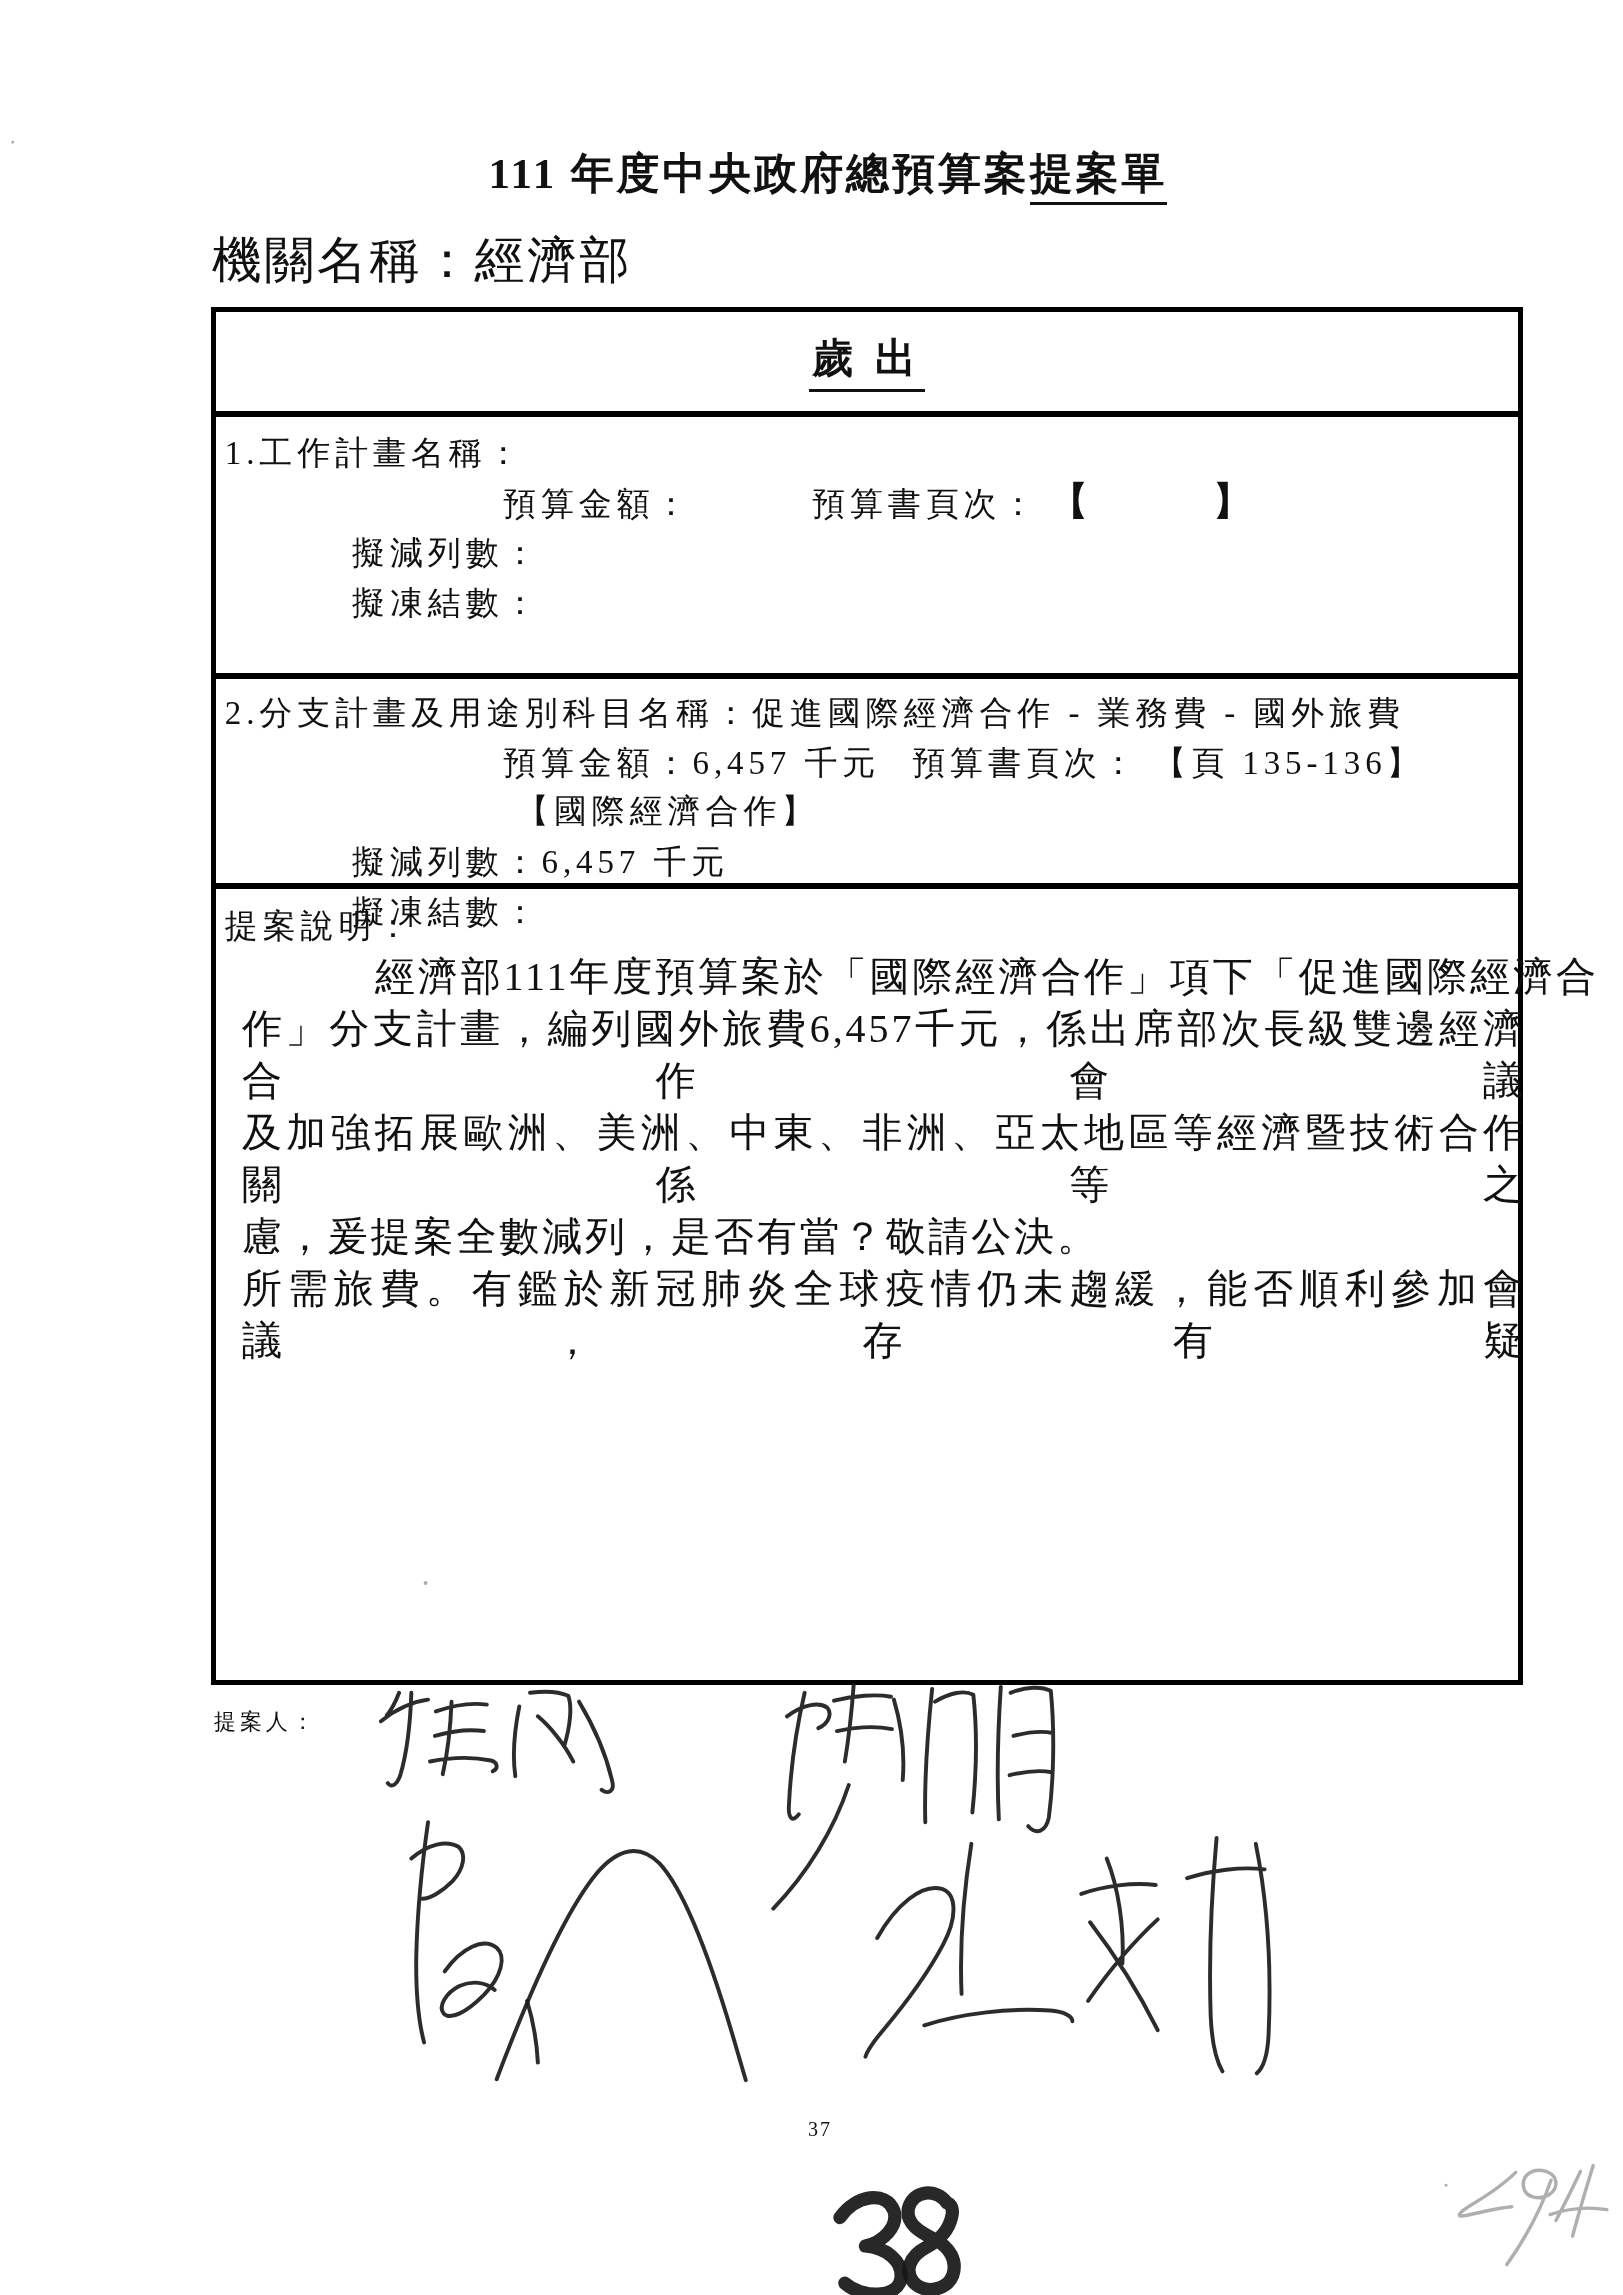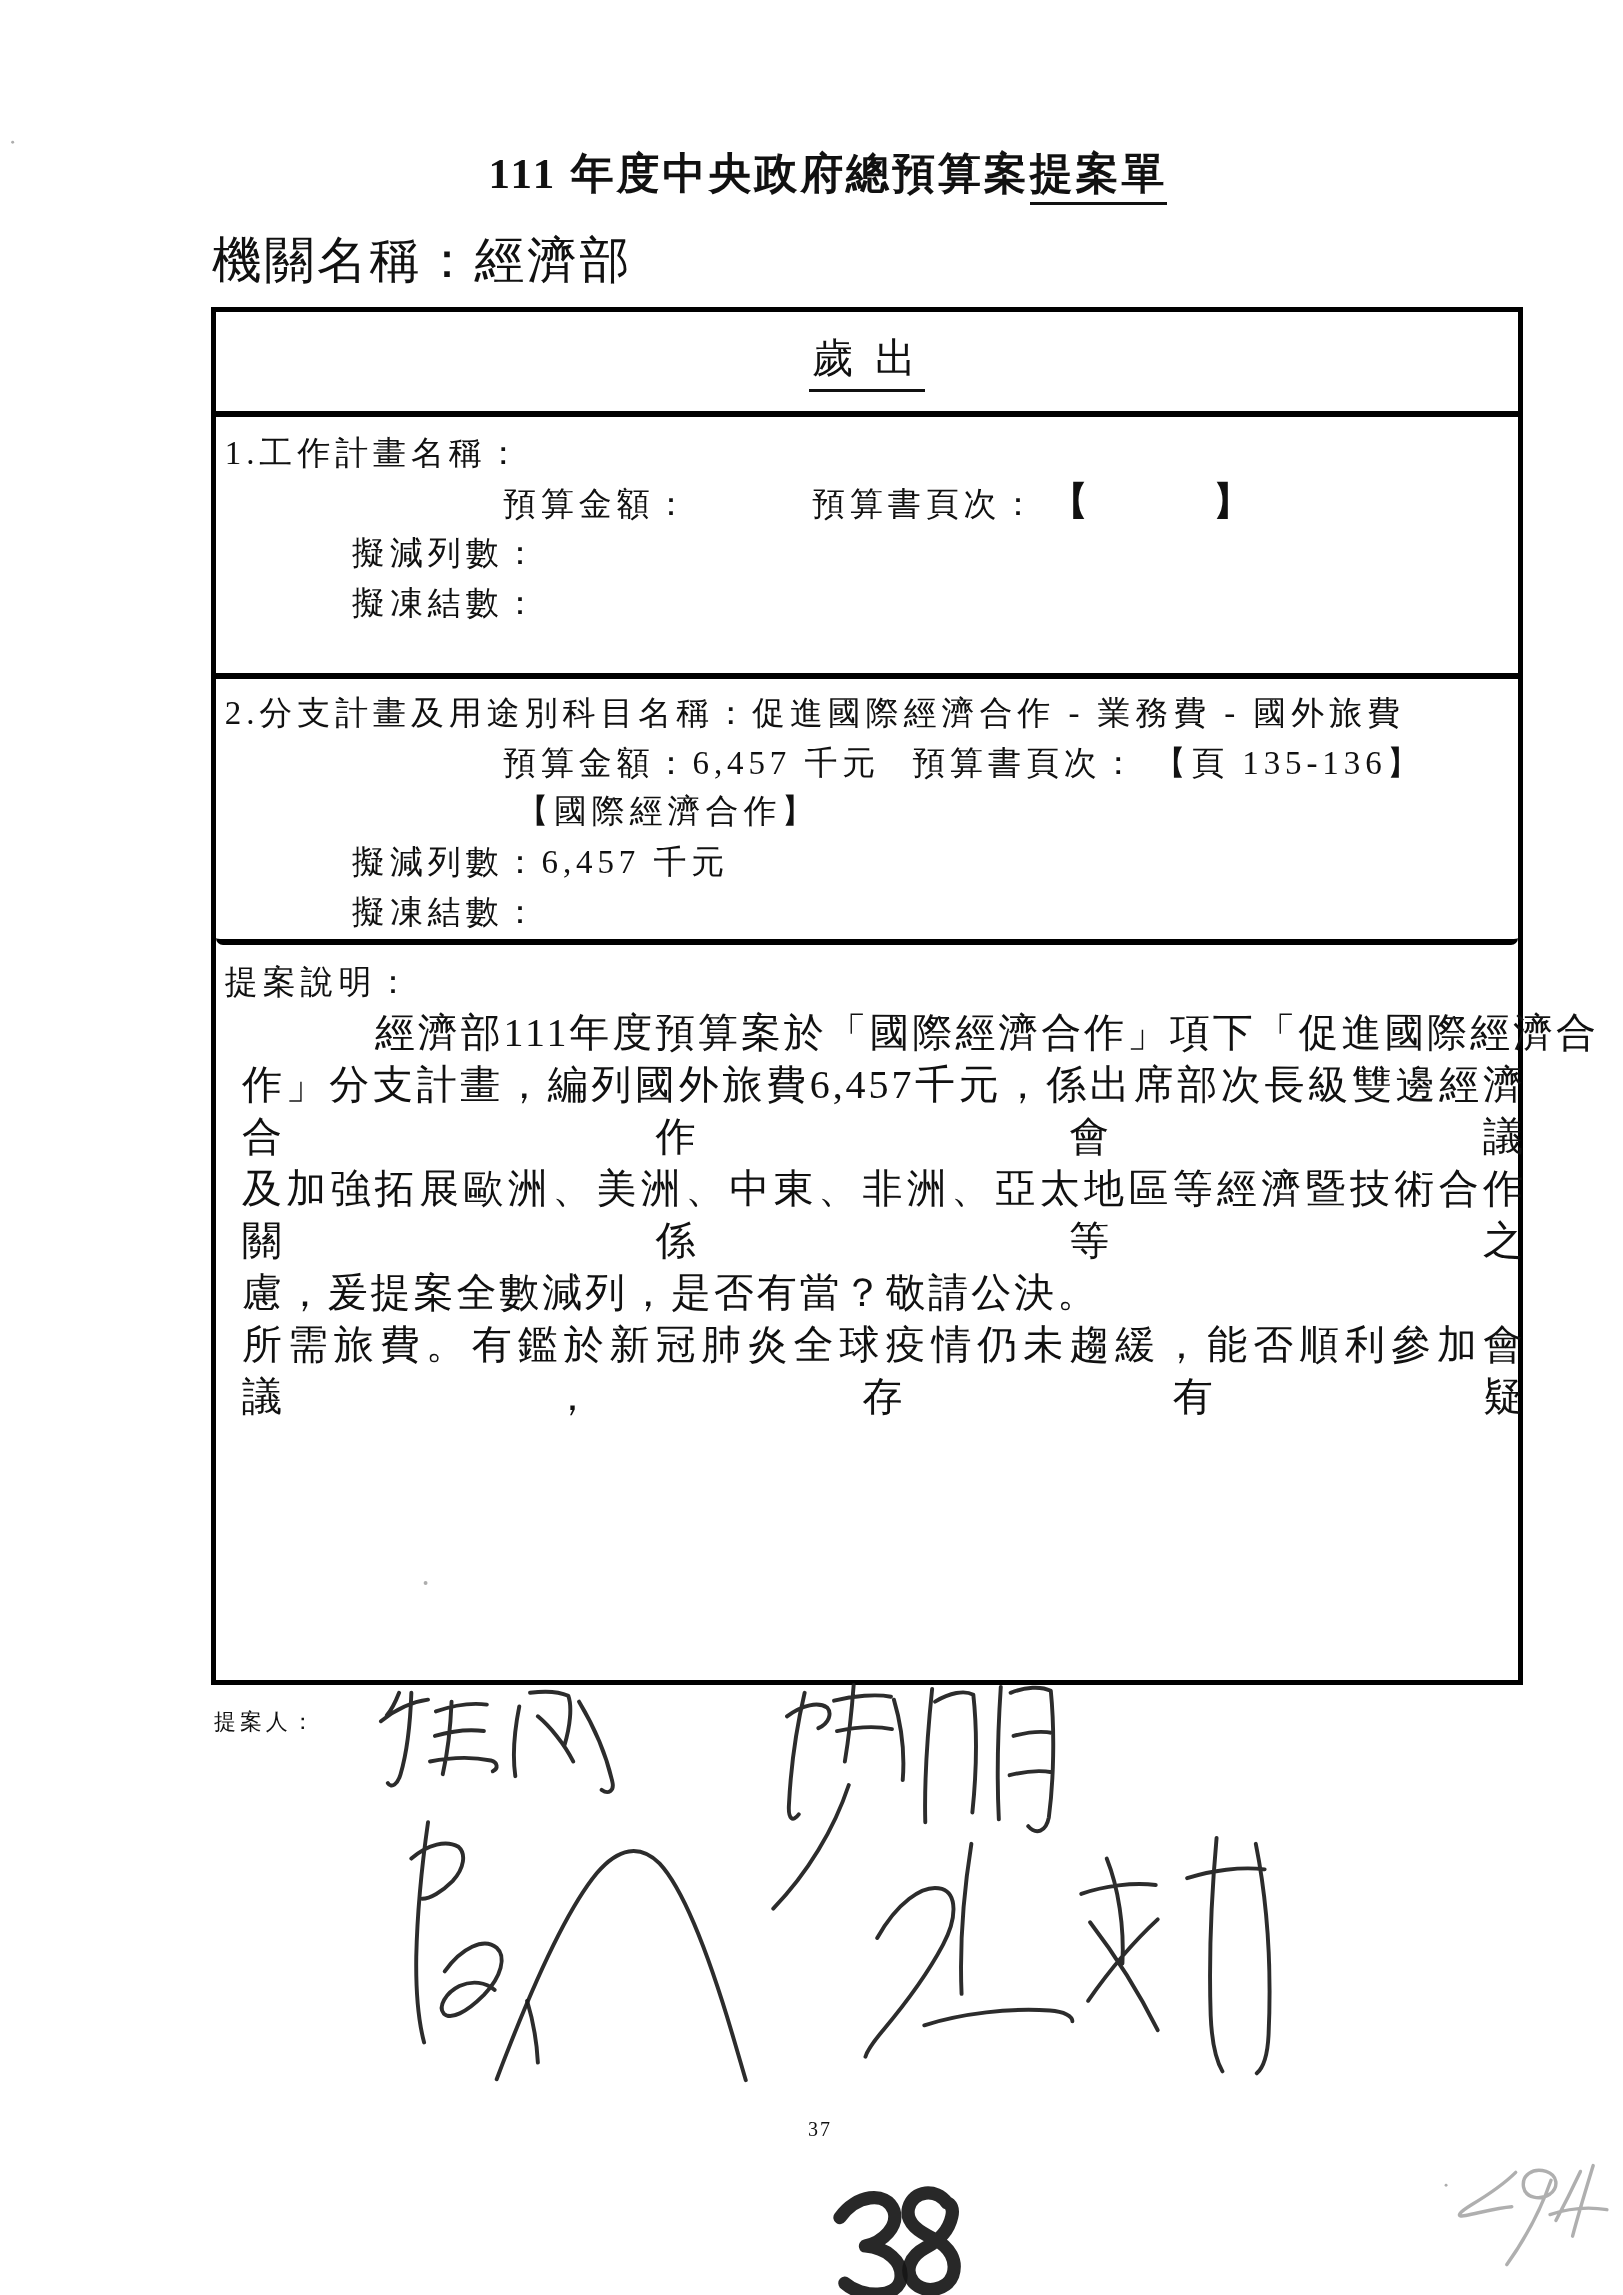--- a/index.html
+++ b/index.html
@@ -27,24 +27,24 @@
     position:absolute;left:211px;top:307px;
     width:1312px;height:1378px;
     border:5.9px solid #000;
     box-sizing:border-box;
     background:#fff;
   }
   .row{position:relative;box-sizing:border-box;}
   .rhead{height:105px;border-bottom:6.4px solid #000;
     display:flex;align-items:center;justify-content:center;}
   .rhead .hdr{
-    font-size:41px;font-weight:400;letter-spacing:5.9px;
+    font-size:41px;font-weight:700;letter-spacing:5.9px;
     border-bottom:3.9px solid #111;padding:0 2.9px 3.9px 2.9px;white-space:nowrap;}
   .rsec1{height:262px;border-bottom:6.4px solid #000;}
-  .rsec2{height:266px;border-bottom:6.4px solid #000;border-radius:7px;}
+  .rsec2{height:210px;border-bottom:6.4px solid #000;}
   .rsec3{height:712px;}
   .abs{position:absolute;white-space:nowrap;font-size:33px;letter-spacing:4.9px;}
   .bracket{font-size:38px;font-weight:700;}
   .gap-after{margin-right:32px;}
   .gap-before{margin-left:13.7px;}
   .para{
     position:absolute;left:5.9px;top:62px;width:1284px;
     font-size:40px;letter-spacing:2.9px;line-height:52px;margin-left:20px;
   }
   .pline{white-space:nowrap;}

